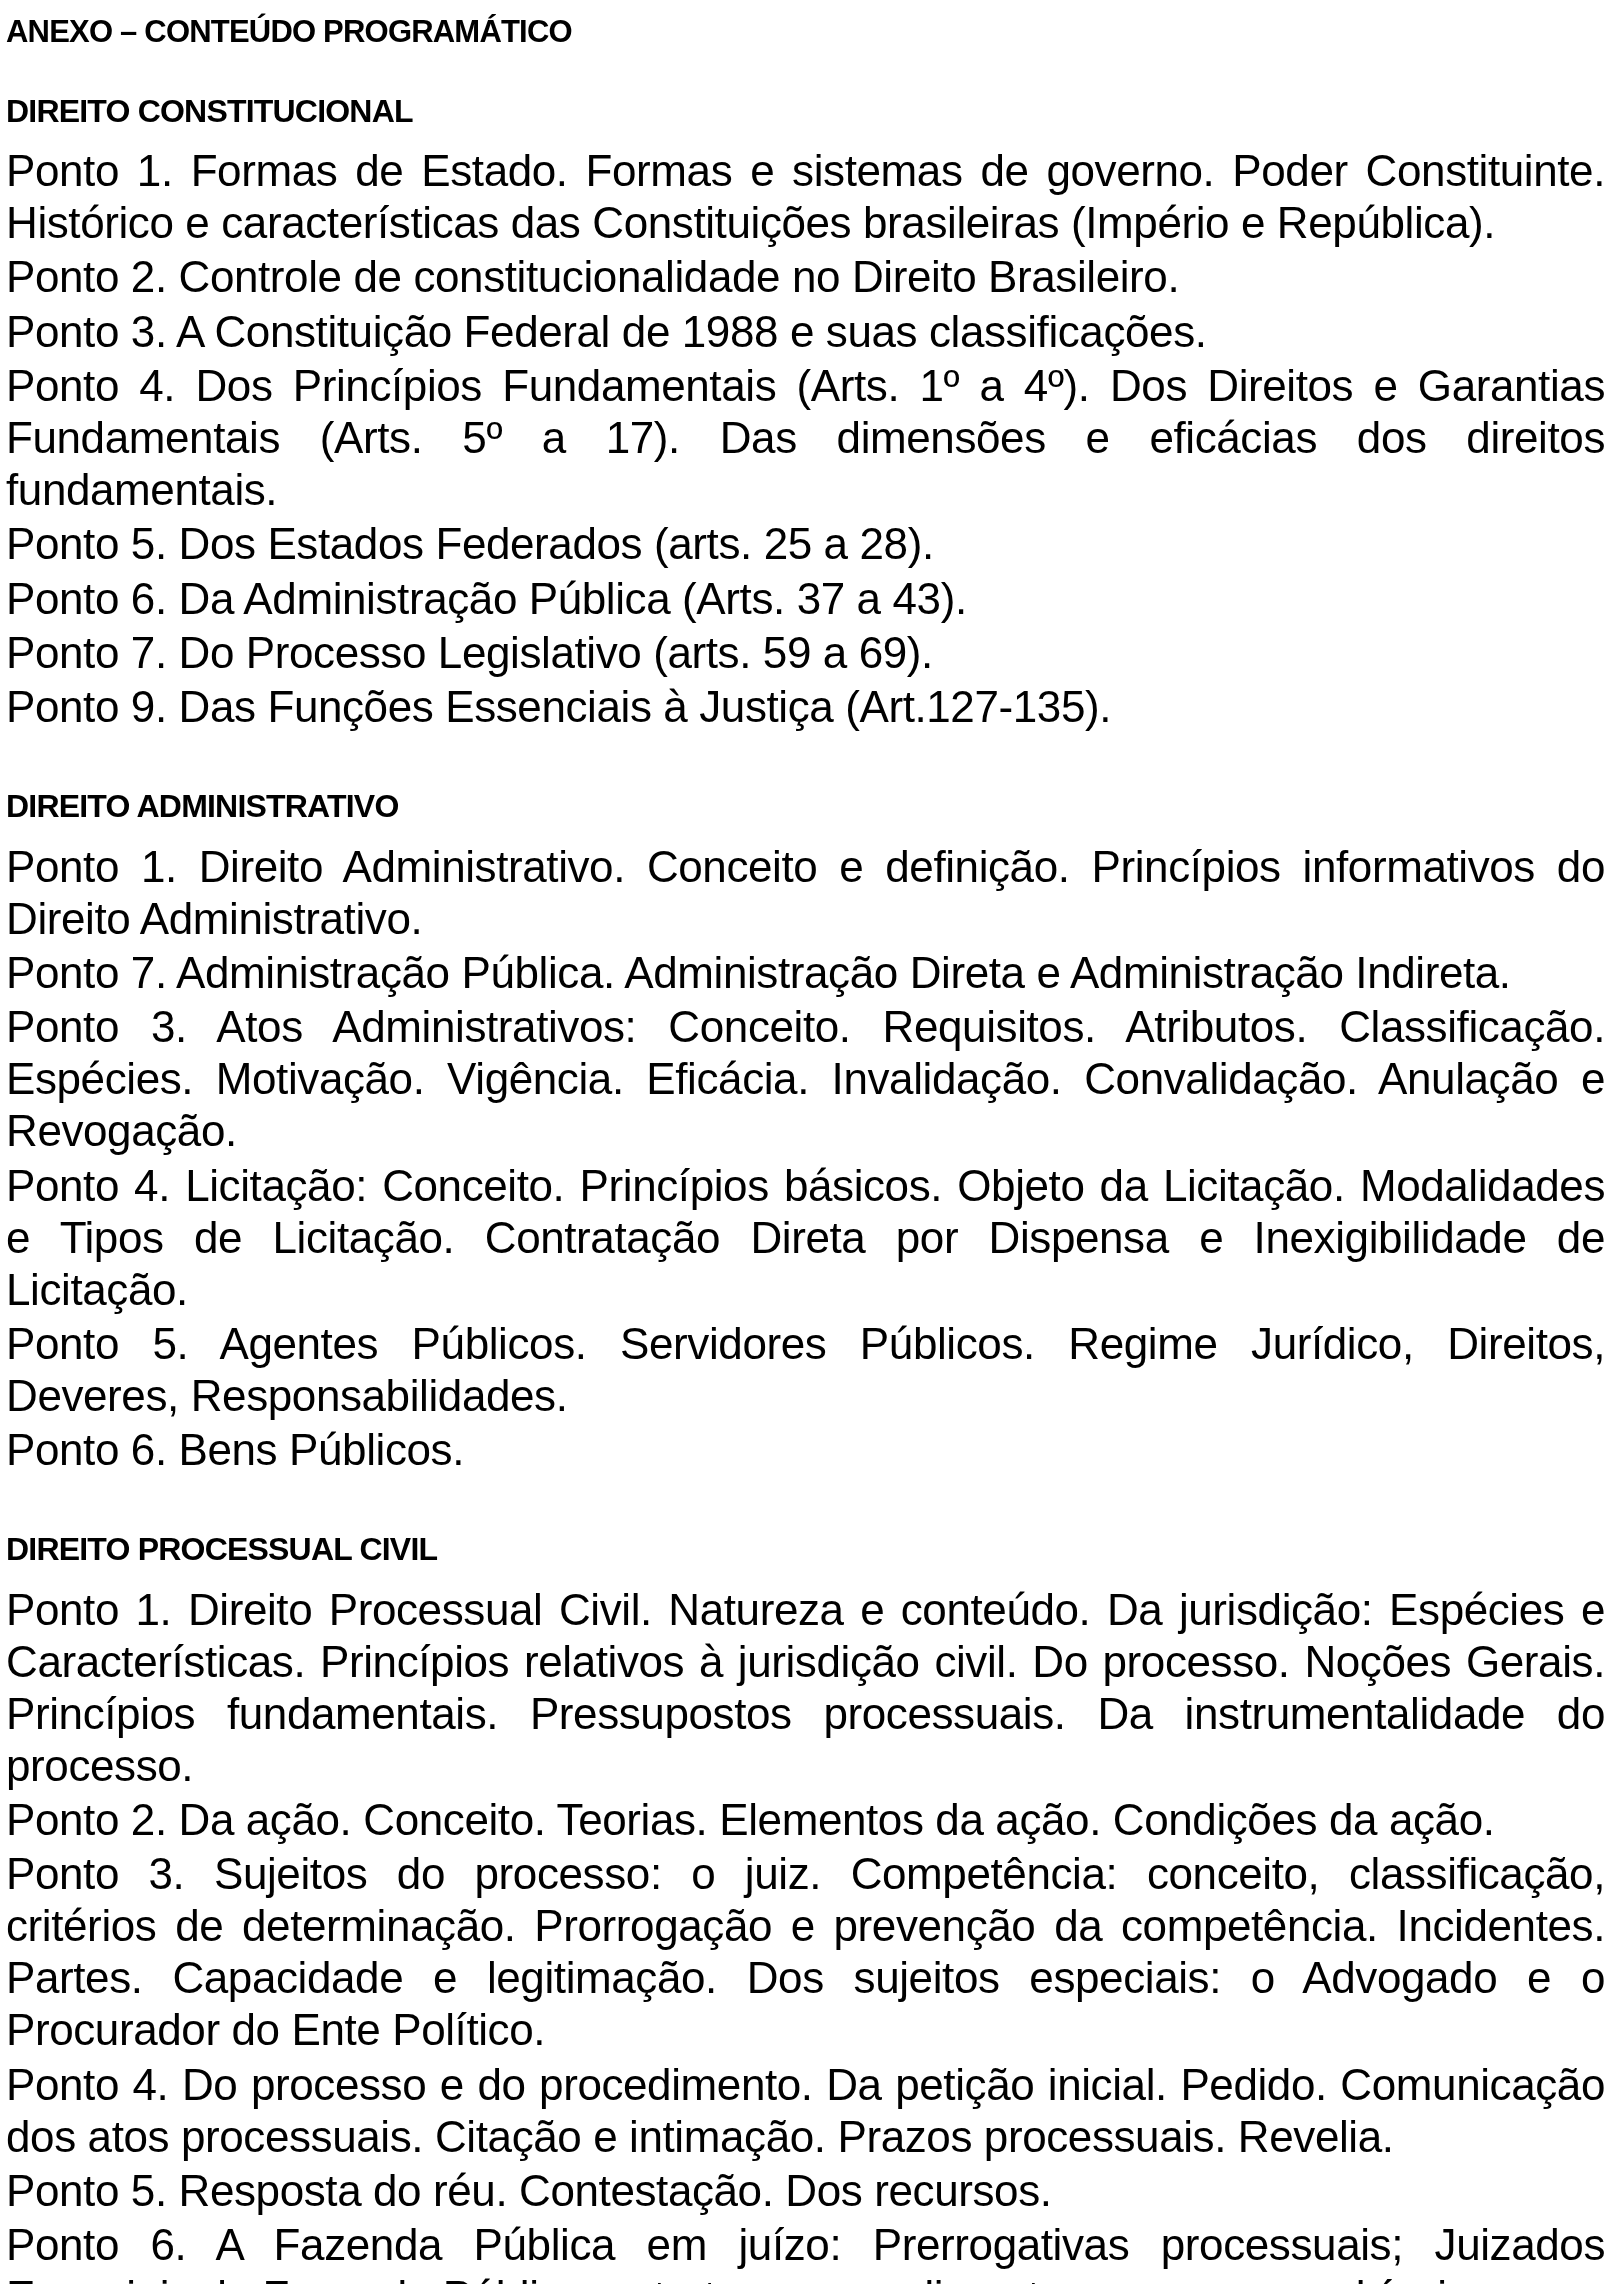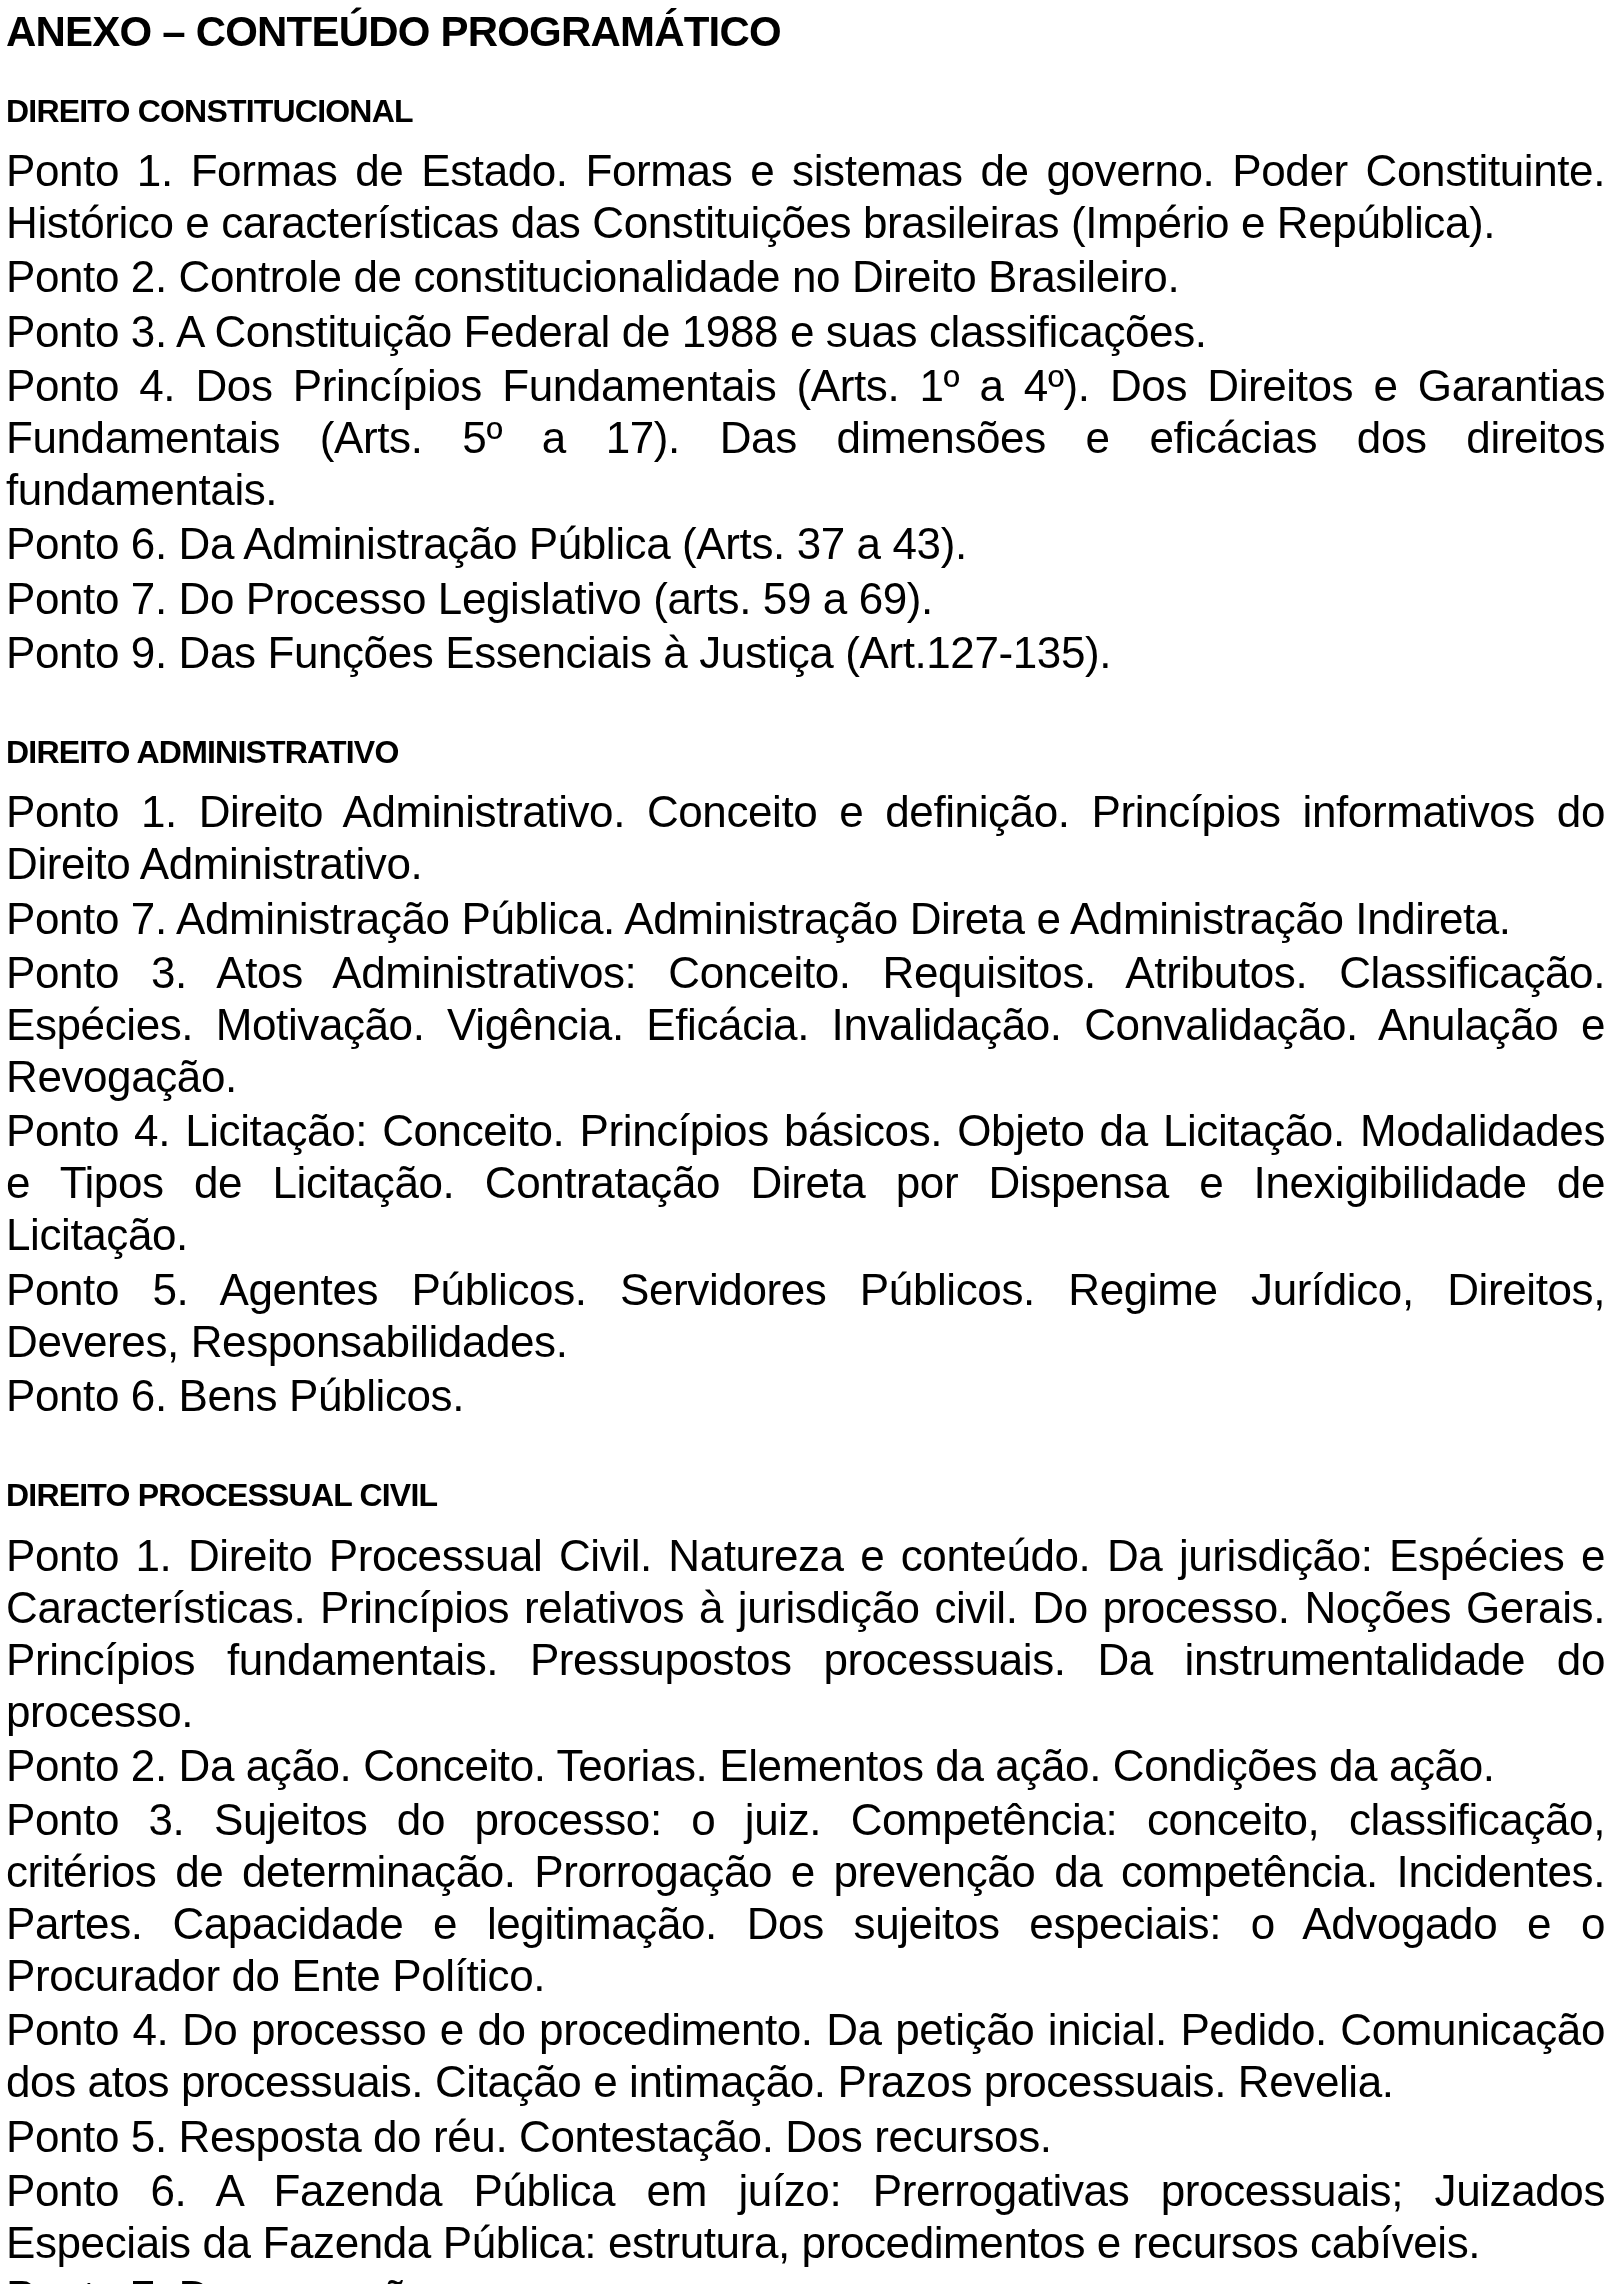--- a/index.html
+++ b/index.html
@@ -16,21 +16,21 @@
     color: #000000;
   }
   .page {
     box-sizing: border-box;
     width: 1617px;
     min-height: 2284px;
     padding: 4.5px 12px 30px 6px;
     background: #ffffff;
   }
   .doc-title {
-    font-size: 42px;
+    font-size: 31px;
     font-weight: 700;
     line-height: 54px;
     margin: 0 0 26px 0;
     letter-spacing: -0.8px;
     text-align: left;
   }
   .section-heading {
     font-size: 32px;
     font-weight: 700;
     line-height: 53px;
@@ -56,20 +56,21 @@
 
 <div class="page">
 
   <h1 class="doc-title">ANEXO – CONTEÚDO PROGRAMÁTICO</h1>
 
   <h2 class="section-heading first">DIREITO CONSTITUCIONAL</h2>
   <p class="syllabus-item">Ponto 1. Formas de Estado. Formas e sistemas de governo. Poder Constituinte. Histórico e características das Constituições brasileiras (Império e República).</p>
   <p class="syllabus-item">Ponto 2. Controle de constitucionalidade no Direito Brasileiro.</p>
   <p class="syllabus-item">Ponto 3. A Constituição Federal de 1988 e suas classificações.</p>
   <p class="syllabus-item">Ponto 4. Dos Princípios Fundamentais (Arts. 1º a 4º). Dos Direitos e Garantias Fundamentais (Arts. 5º a 17). Das dimensões e eficácias dos direitos fundamentais.</p>
+  <p class="syllabus-item">Ponto 5. Dos Estados Federados (arts. 25 a 28).</p>
   <p class="syllabus-item">Ponto 6. Da Administração Pública (Arts. 37 a 43).</p>
   <p class="syllabus-item">Ponto 7. Do Processo Legislativo (arts. 59 a 69).</p>
   <p class="syllabus-item">Ponto 9. Das Funções Essenciais à Justiça (Art.127-135).</p>
 
   <h2 class="section-heading">DIREITO ADMINISTRATIVO</h2>
   <p class="syllabus-item">Ponto 1. Direito Administrativo. Conceito e definição. Princípios informativos do Direito Administrativo.</p>
   <p class="syllabus-item">Ponto 7. Administração Pública. Administração Direta e Administração Indireta.</p>
   <p class="syllabus-item">Ponto 3. Atos Administrativos: Conceito. Requisitos. Atributos. Classificação. Espécies. Motivação. Vigência. Eficácia. Invalidação. Convalidação. Anulação e Revogação.</p>
   <p class="syllabus-item">Ponto 4. Licitação: Conceito. Princípios básicos. Objeto da Licitação. Modalidades e Tipos de Licitação. Contratação Direta por Dispensa e Inexigibilidade de Licitação.</p>
   <p class="syllabus-item">Ponto 5. Agentes Públicos. Servidores Públicos. Regime Jurídico, Direitos, Deveres, Responsabilidades.</p>

